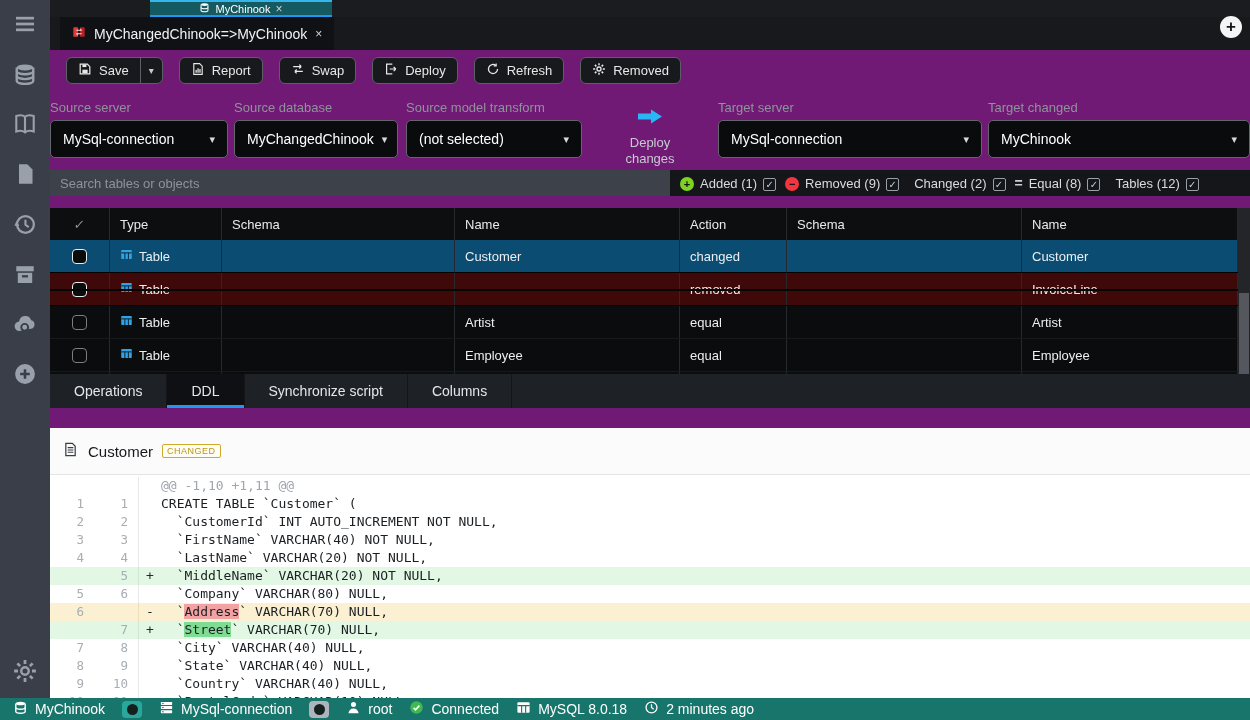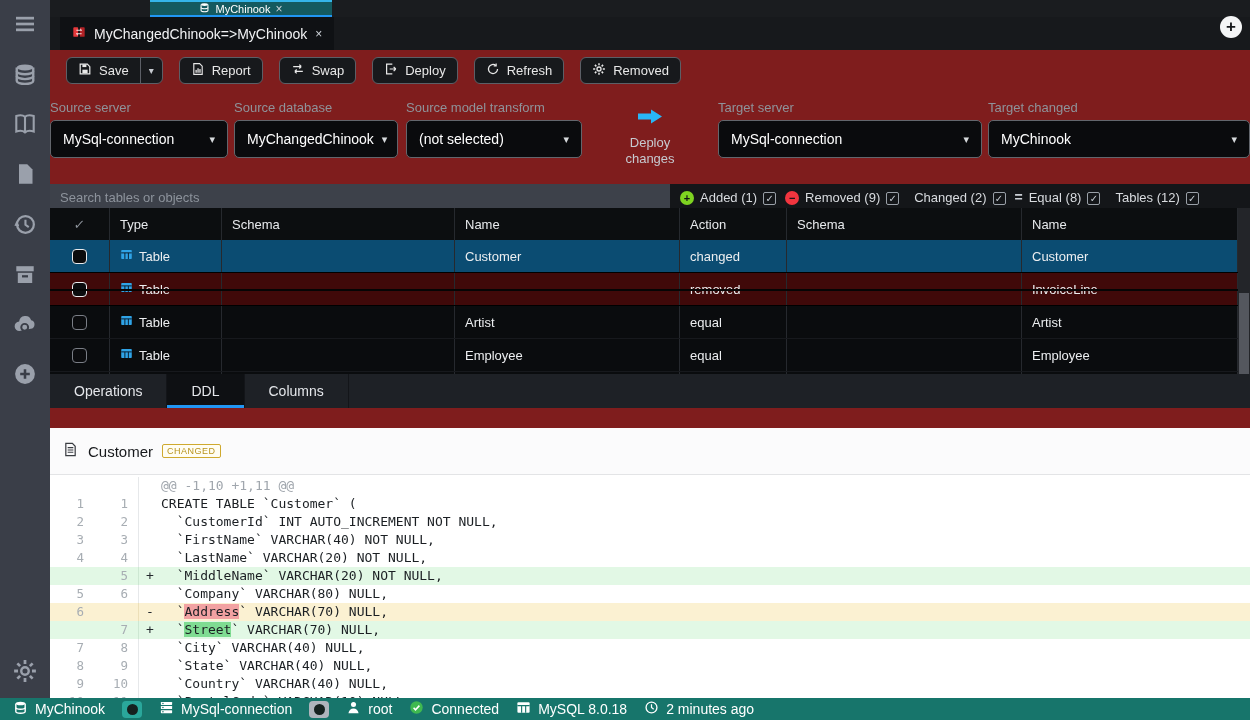--- a/index.html
+++ b/index.html
@@ -1,17 +1,17 @@
 <!DOCTYPE html>
 <html><head>
 <meta charset="utf-8">
 <style>
   * { margin:0; padding:0; box-sizing:border-box; }
   html,body { width:1250px; height:720px; background:#0e1013; font-family:"Liberation Sans",sans-serif; }
-  #app { position:relative; width:1250px; height:720px; overflow:hidden; background:#7f1d1d; color:#e8eaed;padding-left:15px; }
+  #app { position:relative; width:1250px; height:720px; overflow:hidden; background:#701a75; color:#e8eaed;padding-left:15px; }
 
   
   #sidebar { position:absolute; left:0; top:0; width:50px; height:698px; background:#3a3e48; display:flex; flex-direction:column; align-items:center; z-index:5; }
   .sb-icon { width:26px; height:26px; margin-top:24px; color:#9aa0ab; display:flex; align-items:center; justify-content:center; cursor:pointer; }
   .sb-icon:first-child { margin-top:11px; }
   .sb-icon svg { width:24px; height:24px; }
   #sb-spacer { flex:1; }
   #sb-gear { margin:0 0 14px 0; }
   #sb-gear svg { width:26px; height:26px; }
 
@@ -37,21 +37,21 @@
 
   
   #connpanel { position:absolute; left:0; top:90px; width:1200px; height:92px; }
   .cp-label { position:absolute; top:10px; font-size:13px; color:#8f939a; }
   .sel { position:absolute; top:30px; height:38px; background:#0a0b0d; border:1px solid #63666c; border-radius:5px; display:flex; align-items:center; justify-content:space-between; padding:0 12px; font-size:14px; color:#fff; cursor:pointer; }
   .sel-car { color:#d7dadd; font-size:11px; margin-left:8px; }
   #deploy-block { position:absolute; left:548px; top:18px; width:104px; text-align:center; color:#c6cad0; font-size:13px; line-height:16px; }
   #deploy-block svg { margin-bottom:6px; }
 
   
-  #searchrow { position:absolute; left:0; top:184px; width:1200px; height:26px; display:flex; }
+  #searchrow { position:absolute; left:0; top:170px; width:1200px; height:26px; display:flex; }
   #search-input { width:620px; height:26px; background:#3d414a; border:none; outline:none; color:#e8e8e8; font-size:13px; padding:0 10px; font-family:"Liberation Sans",sans-serif; }
   #search-input::placeholder { color:#8d939c; }
   #filters { flex:1; background:#141619; display:flex; align-items:center; gap:9px; padding-left:10px; font-size:13px; color:#d8dbdf; }
   .filter-item { display:flex; align-items:center; gap:6px; cursor:pointer; }
   .ic-add,.ic-rem { width:14px; height:14px; border-radius:50%; display:inline-flex; align-items:center; justify-content:center; font-size:11px; font-weight:bold; color:#101214; }
   .ic-add { background:#7ed321; }
   .ic-rem { background:#f2353f; }
   .ic-eq { color:#c9ced4; font-weight:bold; font-size:14px; }
   .cbx { width:13px; height:13px; border:1px solid #9aa0a8; border-radius:2px; display:inline-flex; align-items:center; justify-content:center; font-size:10px; color:#c6ccd3; }
 
@@ -506,20 +506,23 @@
     </div>
 
     <div id="btabs">
         <div class="btab">
           <span>Operations</span>
         </div>
         <div class="btab active">
           <span>DDL</span>
         </div>
         <div class="btab">
+          <span>Synchronize script</span>
+        </div>
+        <div class="btab">
           <span>Columns</span>
         </div>
       </div>
 
     <div id="ddlheader">
       <span><svg viewBox="0 0 16 16" fill="none" xmlns="http://www.w3.org/2000/svg">
             <path d="M3 1.5h7l3 3v10H3z" stroke="currentColor" stroke-width="1.3"></path>
             <path d="M5 6h6M5 8.5h6M5 11h6" stroke="currentColor" stroke-width="1.1"></path>
           </svg></span>
       <span id="ddl-title">Customer</span>

